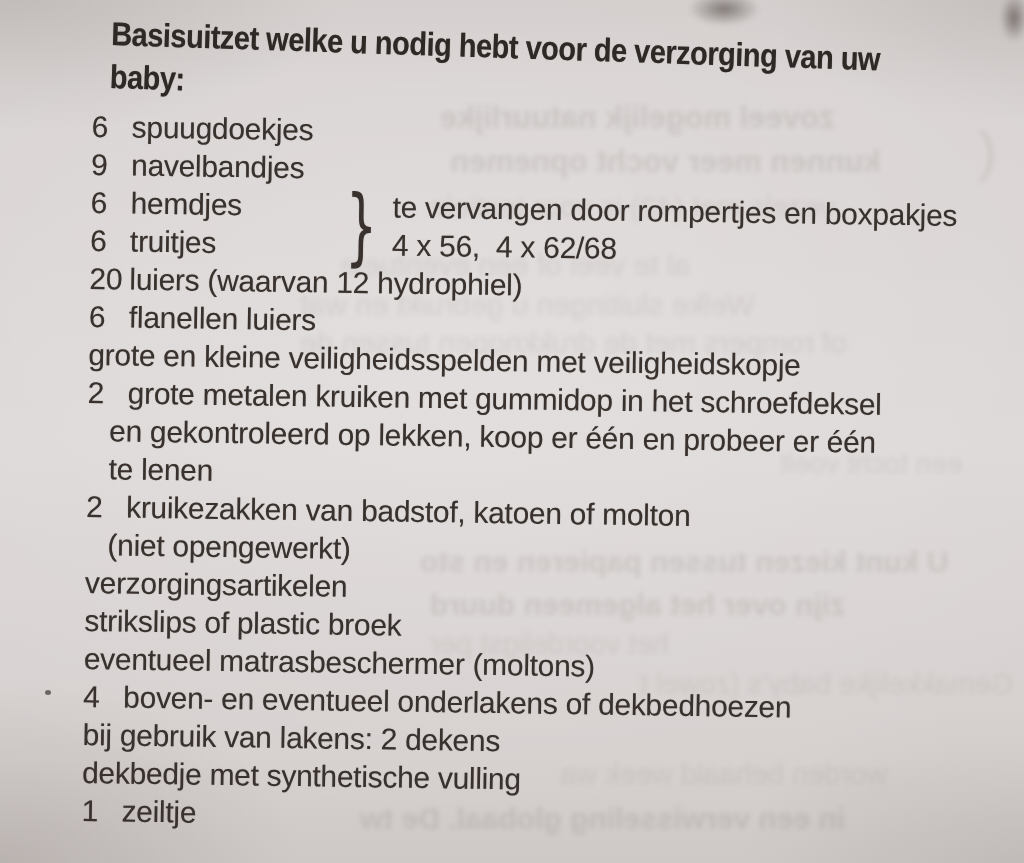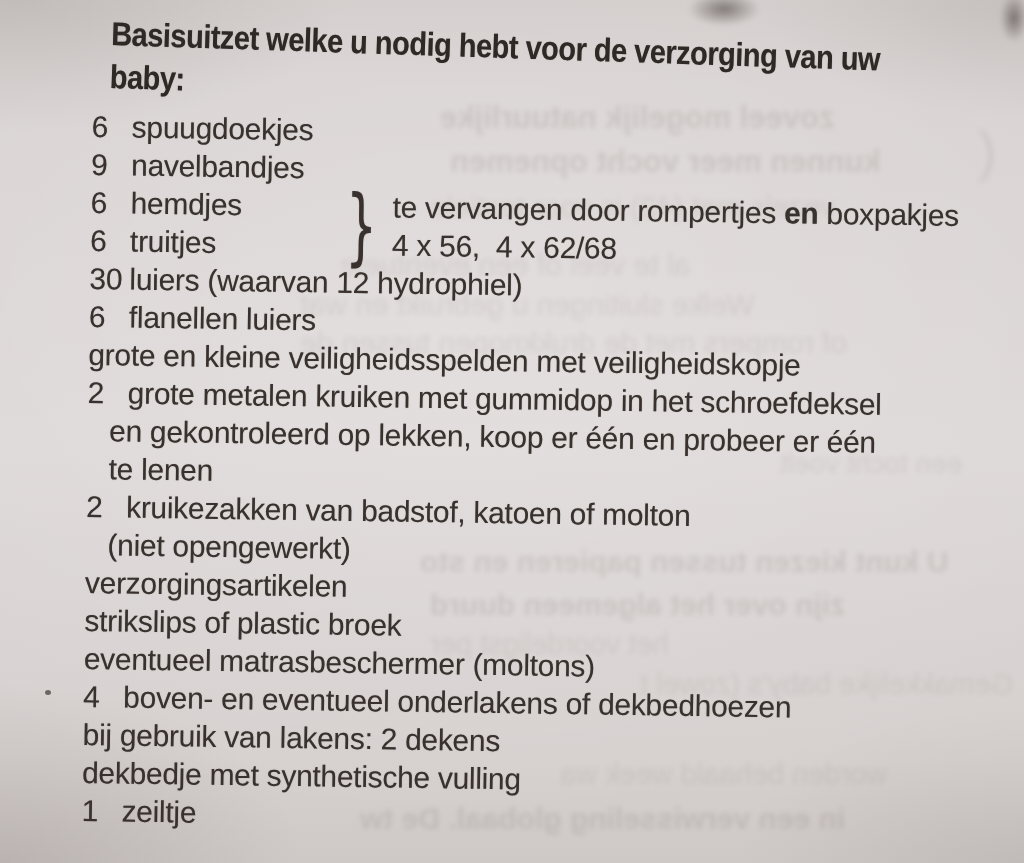--- a/index.html
+++ b/index.html
@@ -51,21 +51,21 @@
   .brace-group{display:flex;align-items:center;height:76px;}
   .bg-left{width:250px;}
   .bg-left .row{height:38px;}
   .bg-brace{
     width:42px;text-align:center;
     font-family:"DejaVu Sans", sans-serif;font-size:58px;font-weight:normal;
     transform:scaleY(1.45) scaleX(0.85);color:#38312d;
   }
   .bg-right{padding-left:10px;}
   .bg-right .row{height:38px;}
-  .bold{font-weight:bold;}
+  .bold{font-weight:normal;}
   .pre{white-space:pre;}
 </style>
 </head>
 <body>
 
 <div class="page">
 
   <div class="ghost-layer">
     <div class="blob" style="left:688px;top:-8px;width:72px;height:34px;"></div>
     <div class="blob" style="left:1000px;top:-6px;width:28px;height:48px;"></div>
@@ -100,21 +100,21 @@
         <div class="row"><span class="num">6</span><span>hemdjes</span></div>
         <div class="row"><span class="num">6</span><span>truitjes</span></div>
       </div>
       <div class="bg-brace">}</div>
       <div class="bg-right">
         <div class="row"><span>te vervangen door rompertjes </span><span class="bold">en</span><span> boxpakjes</span></div>
         <div class="row pre">4 x 56,  4 x 62/68</div>
       </div>
     </div>
 
-    <div class="row"><span class="num">30</span><span>luiers (waarvan 12 hydrophiel)</span></div>
+    <div class="row"><span class="num">20</span><span>luiers (waarvan 12 hydrophiel)</span></div>
 
     <div class="row"><span class="num">6</span><span>flanellen luiers</span></div>
 
     <div class="row"><span>grote en kleine veiligheidsspelden met veiligheidskopje</span></div>
 
     <div class="row"><span class="num">2</span><span>grote metalen kruiken met gummidop in het schroefdeksel</span></div>
 
     <div class="row cont"><span>en gekontroleerd op lekken, koop er één en probeer er één</span></div>
 
     <div class="row cont"><span>te lenen</span></div>

